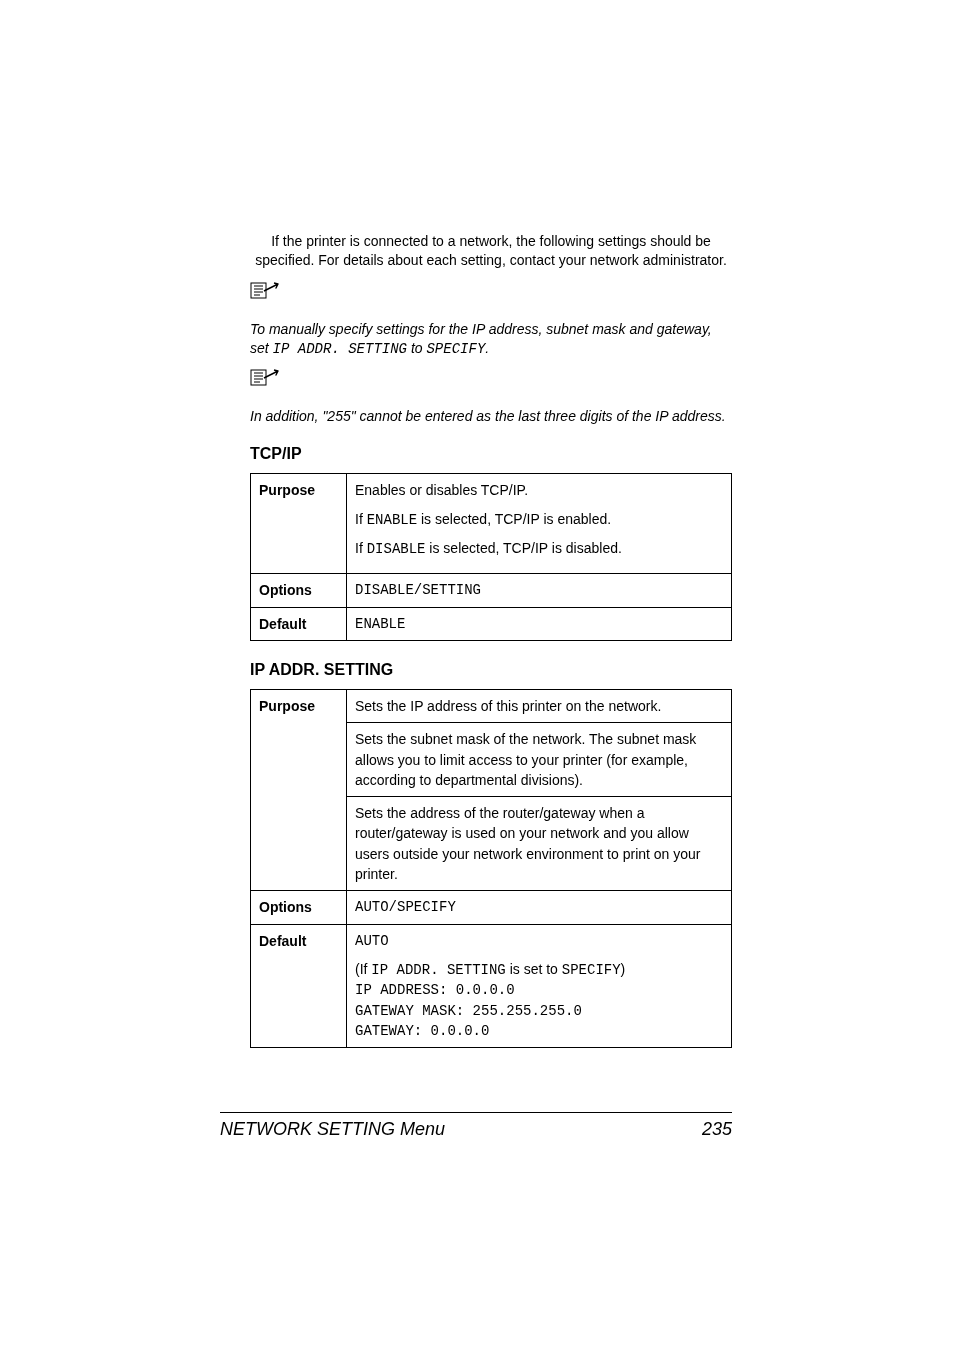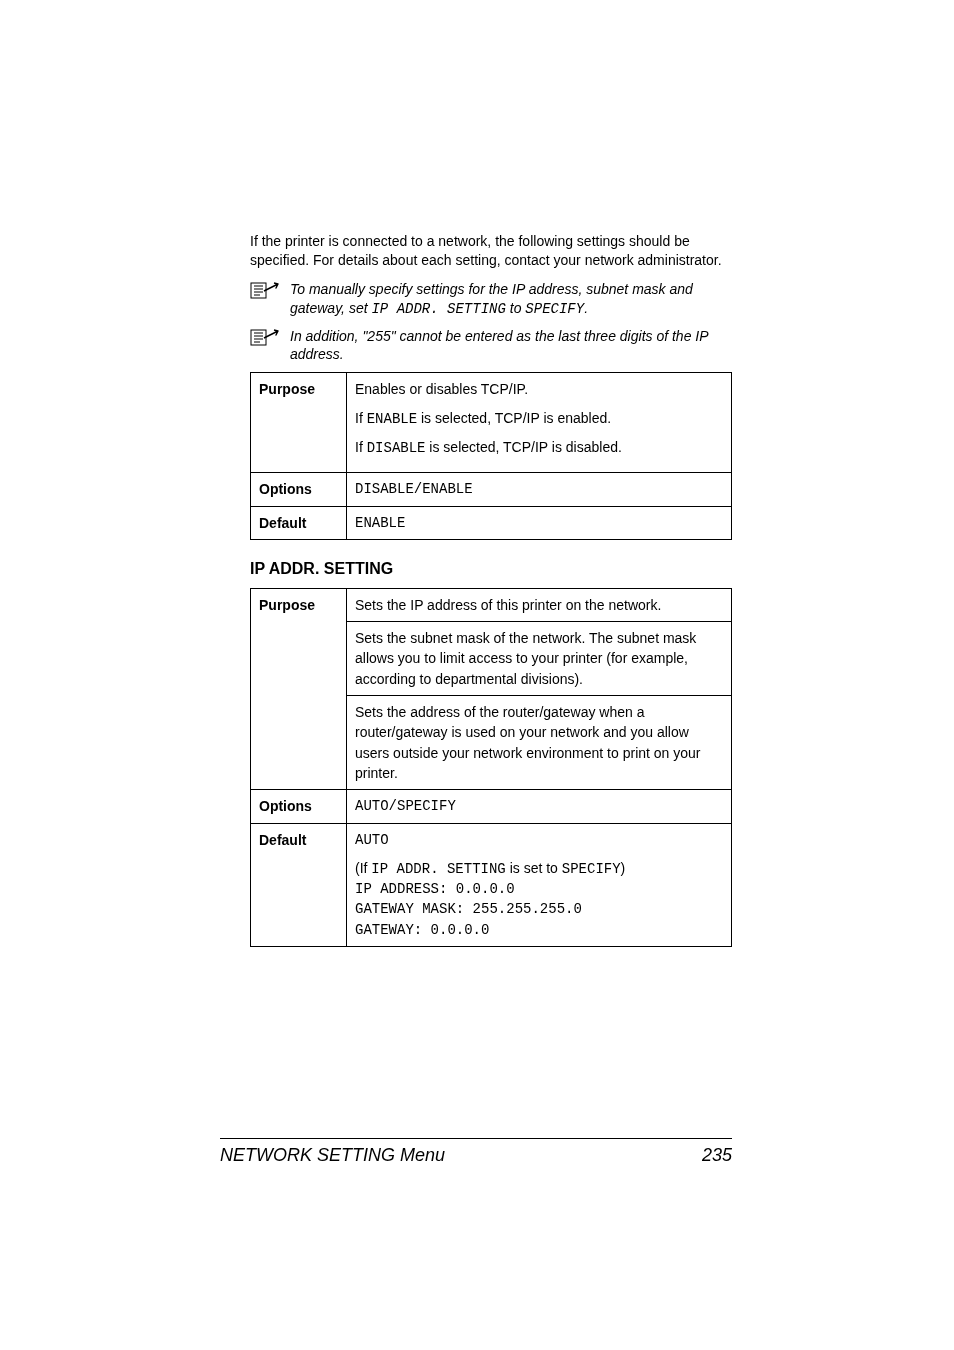--- a/index.html
+++ b/index.html
@@ -17,26 +17,28 @@
     margin-bottom: 12px;
   }
   .intro-block {
     margin-left: 30px;
     margin-bottom: 8px;
   }
   p.intro {
     font-size: 14px;
     line-height: 1.35;
     margin-bottom: 10px;
+    text-align: center;
   }
   .note-row {
     display: flex;
     align-items: flex-start;
     margin-left: 0px;
     margin-bottom: 8px;
+    flex-direction: column;
   }
   .note-icon {
     flex: 0 0 40px;
     display: flex;
     justify-content: flex-start;
     padding-top: 1px;
   }
   .note-text {
     font-size: 14px;
     font-style: italic;
@@ -70,21 +72,21 @@
     width: 96px;
     font-weight: bold;
   }
   .block-para { margin-bottom: 8px; }
   .block-para:last-child { margin-bottom: 8px; }
   .mono {
     font-family: "Courier New", Courier, monospace;
   }
   .footer-area {
     position: absolute;
-    bottom: 184px;
+    bottom: 210px;
     left: 220px;
     width: 512px;
   }
   .footer-rule {
     border: none;
     border-top: 1px solid #000;
     margin-bottom: 6px;
   }
   .footer-line {
     display: flex;
@@ -128,34 +130,35 @@
           <line x1="4" y1="14" x2="10" y2="14" stroke="#000" stroke-width="1"></line>
           <path d="M14 10 L28 3 L26 7 L28 3 L24 2" fill="none" stroke="#000" stroke-width="1.4" stroke-linejoin="round"></path>
         </svg>
       </div>
       <div class="note-text">
         <div>In addition, "255" cannot be entered as the last three digits of the IP address.</div>
       </div>
     </div>
   </div>
 
+  <h3 class="subheading">TCP/IP</h3>
 
   <table class="spec">
     <tbody>
         <tr>
       <td class="label">Purpose</td>
       <td>
         <div class="block-para">Enables or disables TCP/IP.</div>
         <div class="block-para"><span>If </span><span class="mono">ENABLE</span><span> is selected, TCP/IP is enabled.</span></div>
         <div class="block-para"><span>If </span><span class="mono">DISABLE</span><span> is selected, TCP/IP is disabled.</span></div>
       </td>
     </tr>
     <tr>
       <td class="label">Options</td>
-      <td class="mono">DISABLE/ENABLE</td>
+      <td class="mono">DISABLE/SETTING</td>
     </tr>
     <tr>
       <td class="label">Default</td>
       <td class="mono">ENABLE</td>
     </tr>
   </tbody>
     </table>
 
   <h3 class="subheading">IP ADDR. SETTING</h3>
 

